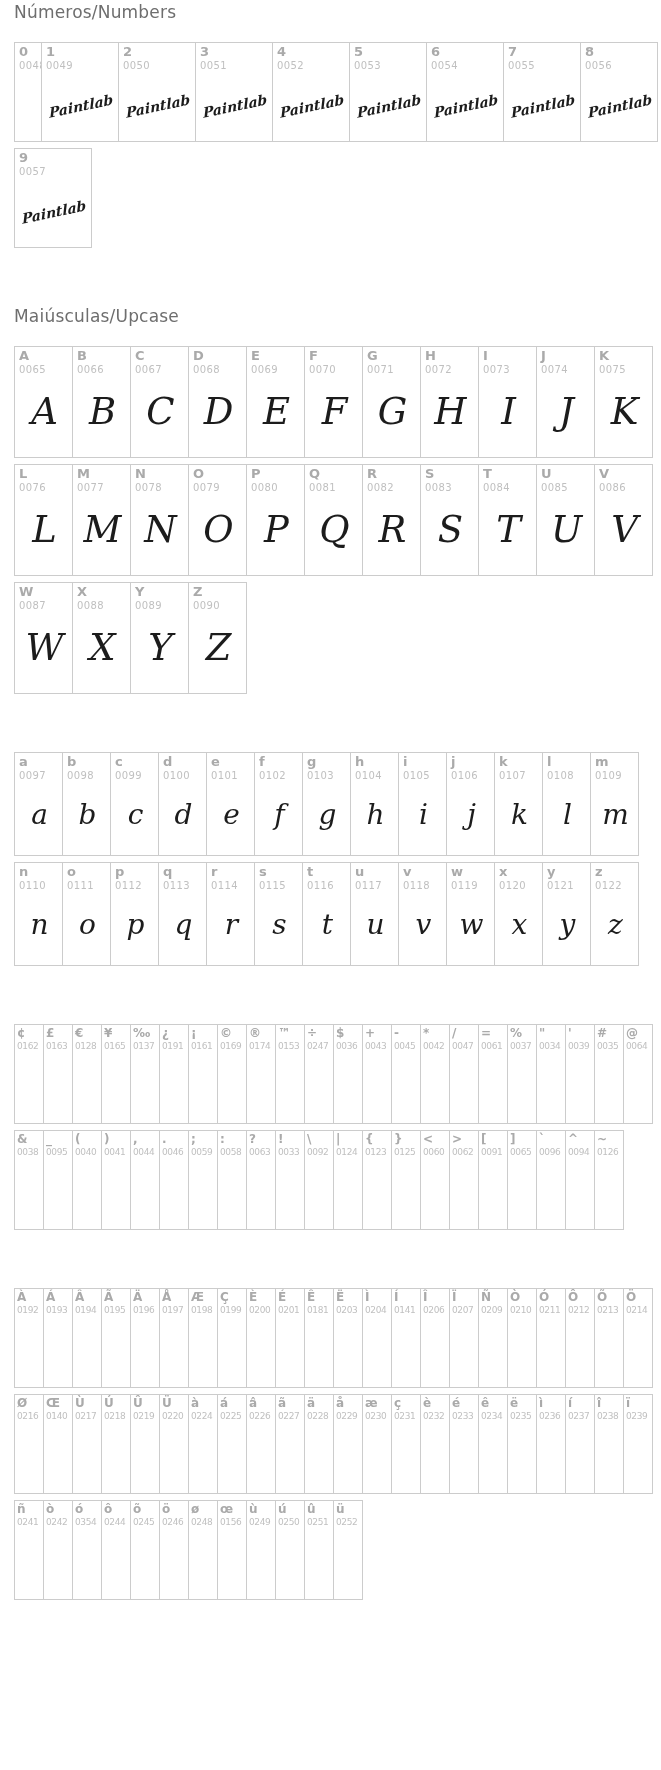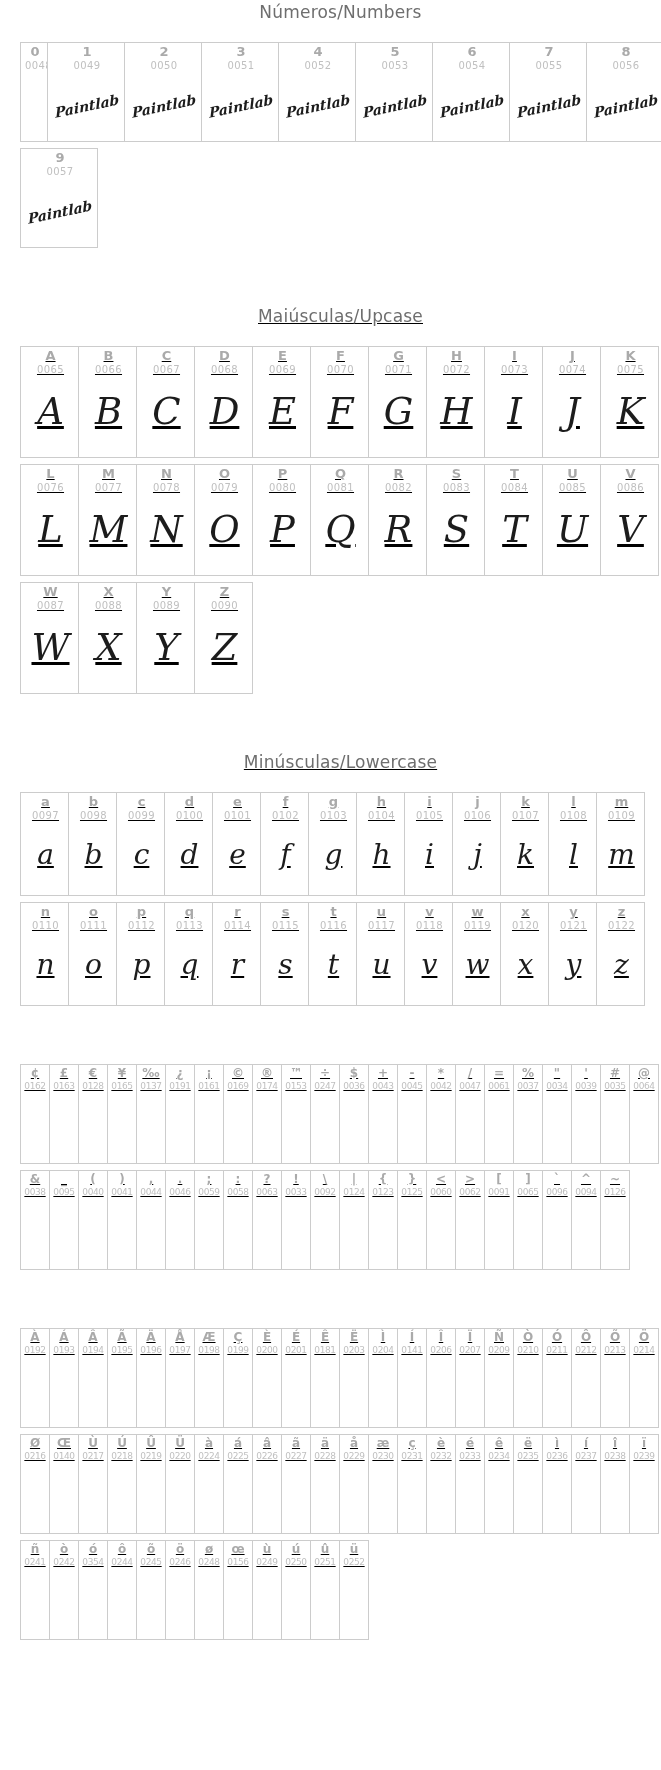--- a/index.html
+++ b/index.html
@@ -1,23 +1,23 @@
 <!DOCTYPE html>
 <html lang="pt"><head>
 <meta charset="utf-8">
 <style>
   html, body { margin: 0; padding: 0; }
   body {
     width: 661px; height: 1770px; overflow: hidden;
     background: #ffffff;
     font-family: "DejaVu Sans", "Liberation Sans", sans-serif;
   }
-  #app { padding: 2px 0 0 20px; text-align: center; }
+  #app { padding: 2px 0 0 14px; }
   .section { margin: 0; }
-  .section + .section { margin-top: 52px; text-decoration: underline; }
+  .section + .section { margin-top: 52px; }
   .section-title {
     font-size: 17px; font-weight: 400; color: #6e6e6e;
     margin: 0 0 20px 0; letter-spacing: 0.2px;
   }
   .cells {
     display: flex; flex-wrap: wrap; align-items: flex-start;
     width: 649px; padding-left: 1px;
   }
   .cell {
     box-sizing: border-box;
@@ -284,21 +284,20 @@
 
   <div class="cell">
     <span class="char">Z</span>
     <span class="code">0090</span>
     <div class="glyph">Z</div>
   </div>
 </div>
   </section>
 
   <section class="section section-lowercase">
-    <h2 class="section-title">Minúsculas/Lowercase</h2>
     <div class="cells">
   <div class="cell">
     <span class="char">a</span>
     <span class="code">0097</span>
     <div class="glyph">a</div>
   </div>
 
   <div class="cell">
     <span class="char">b</span>
     <span class="code">0098</span>

